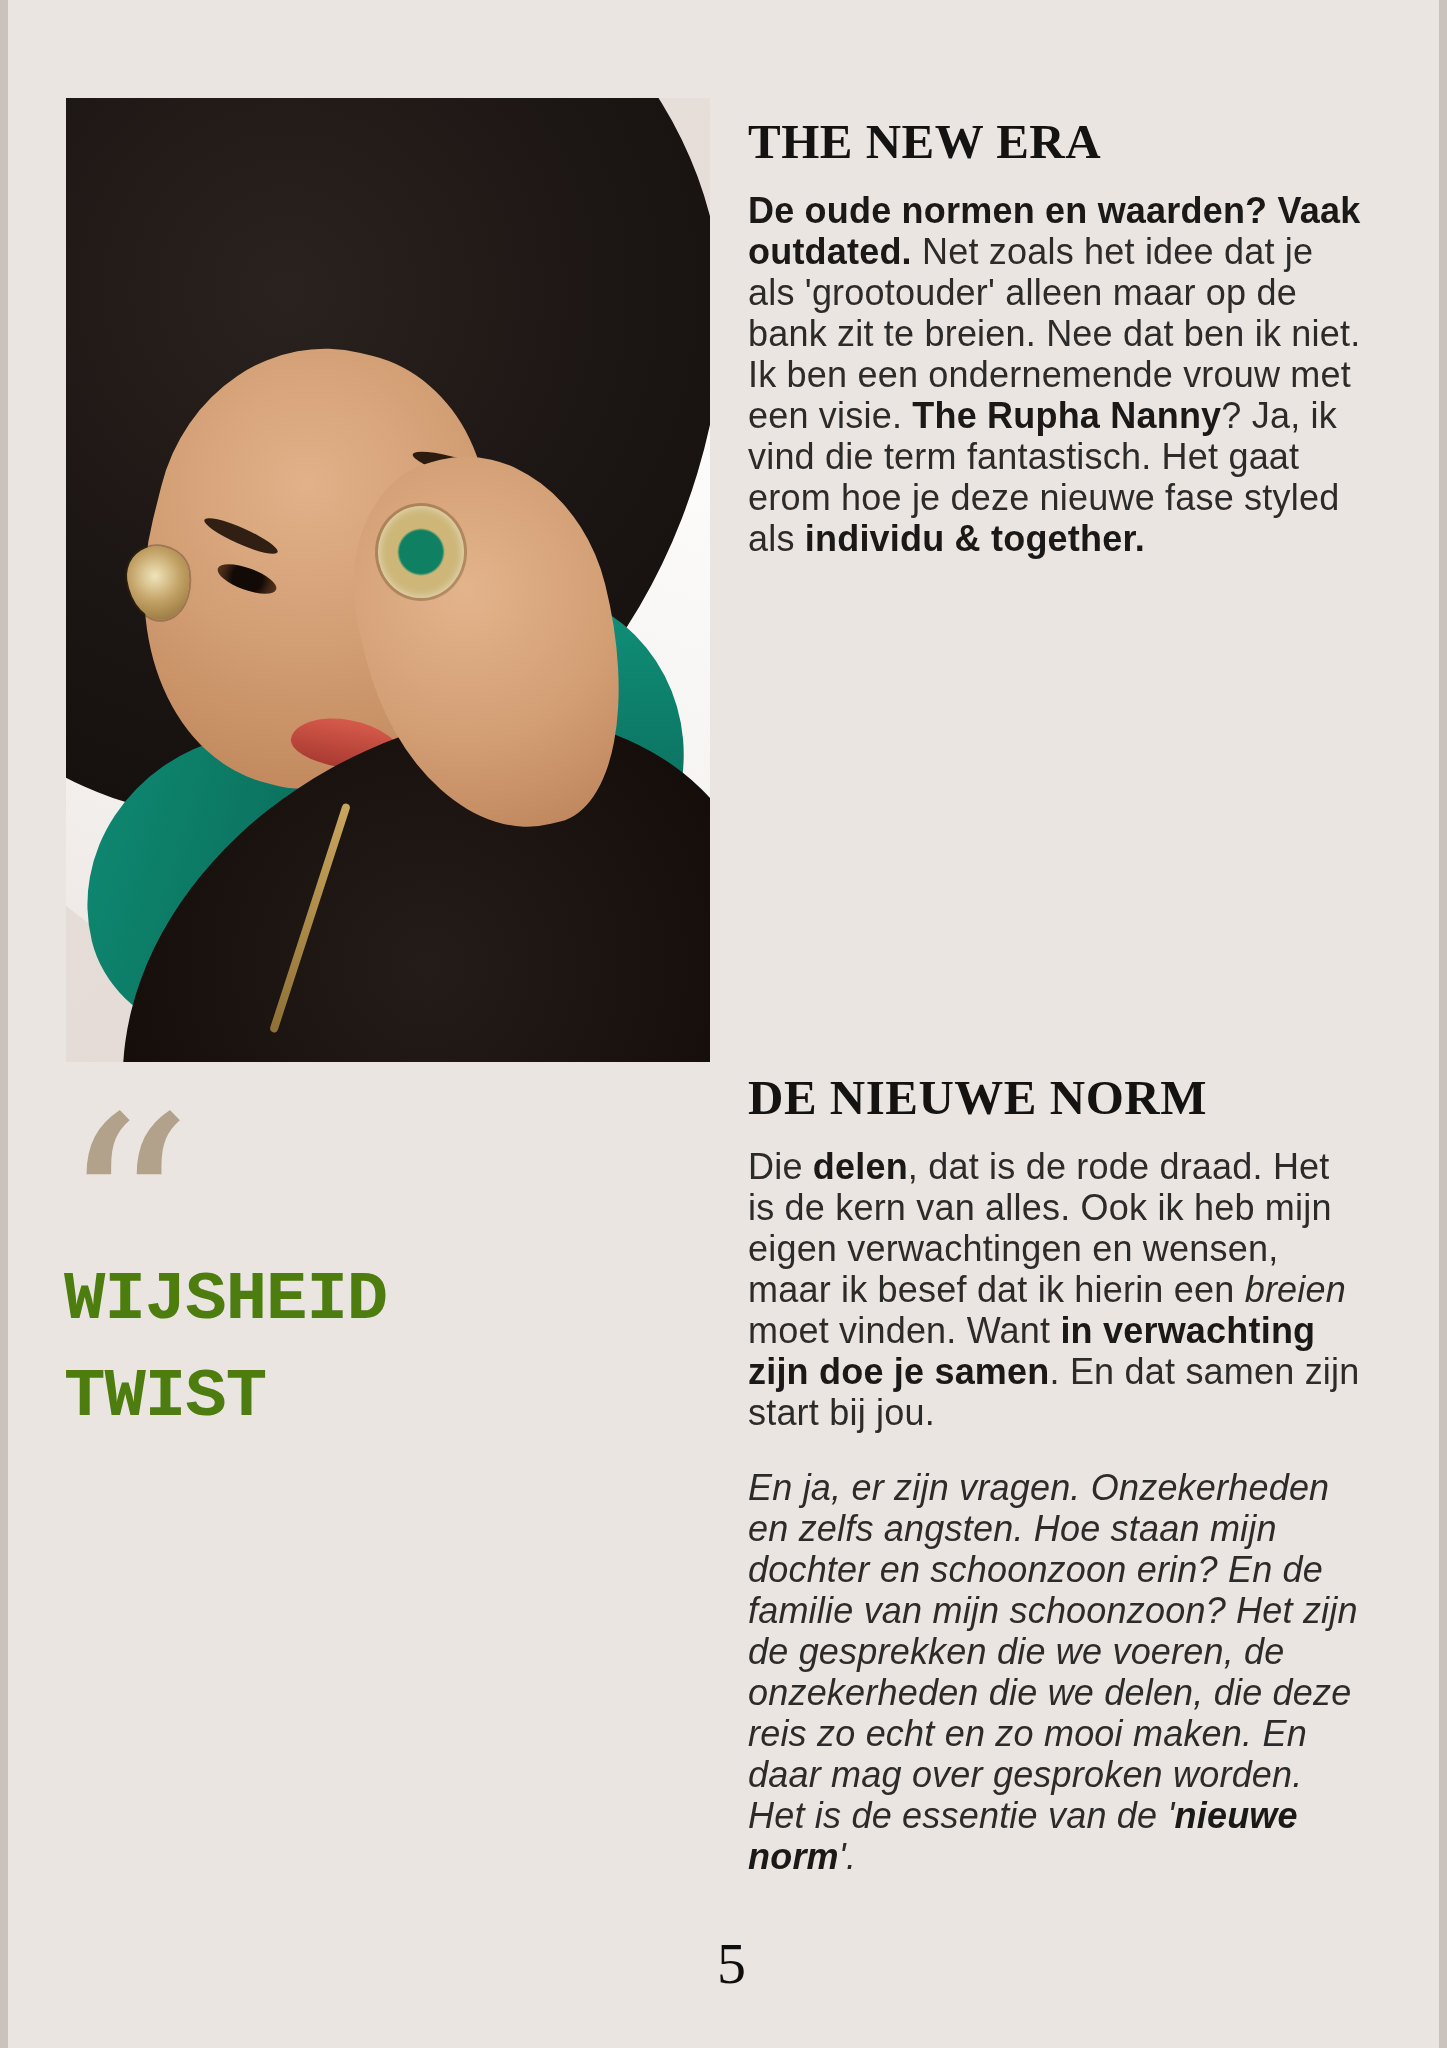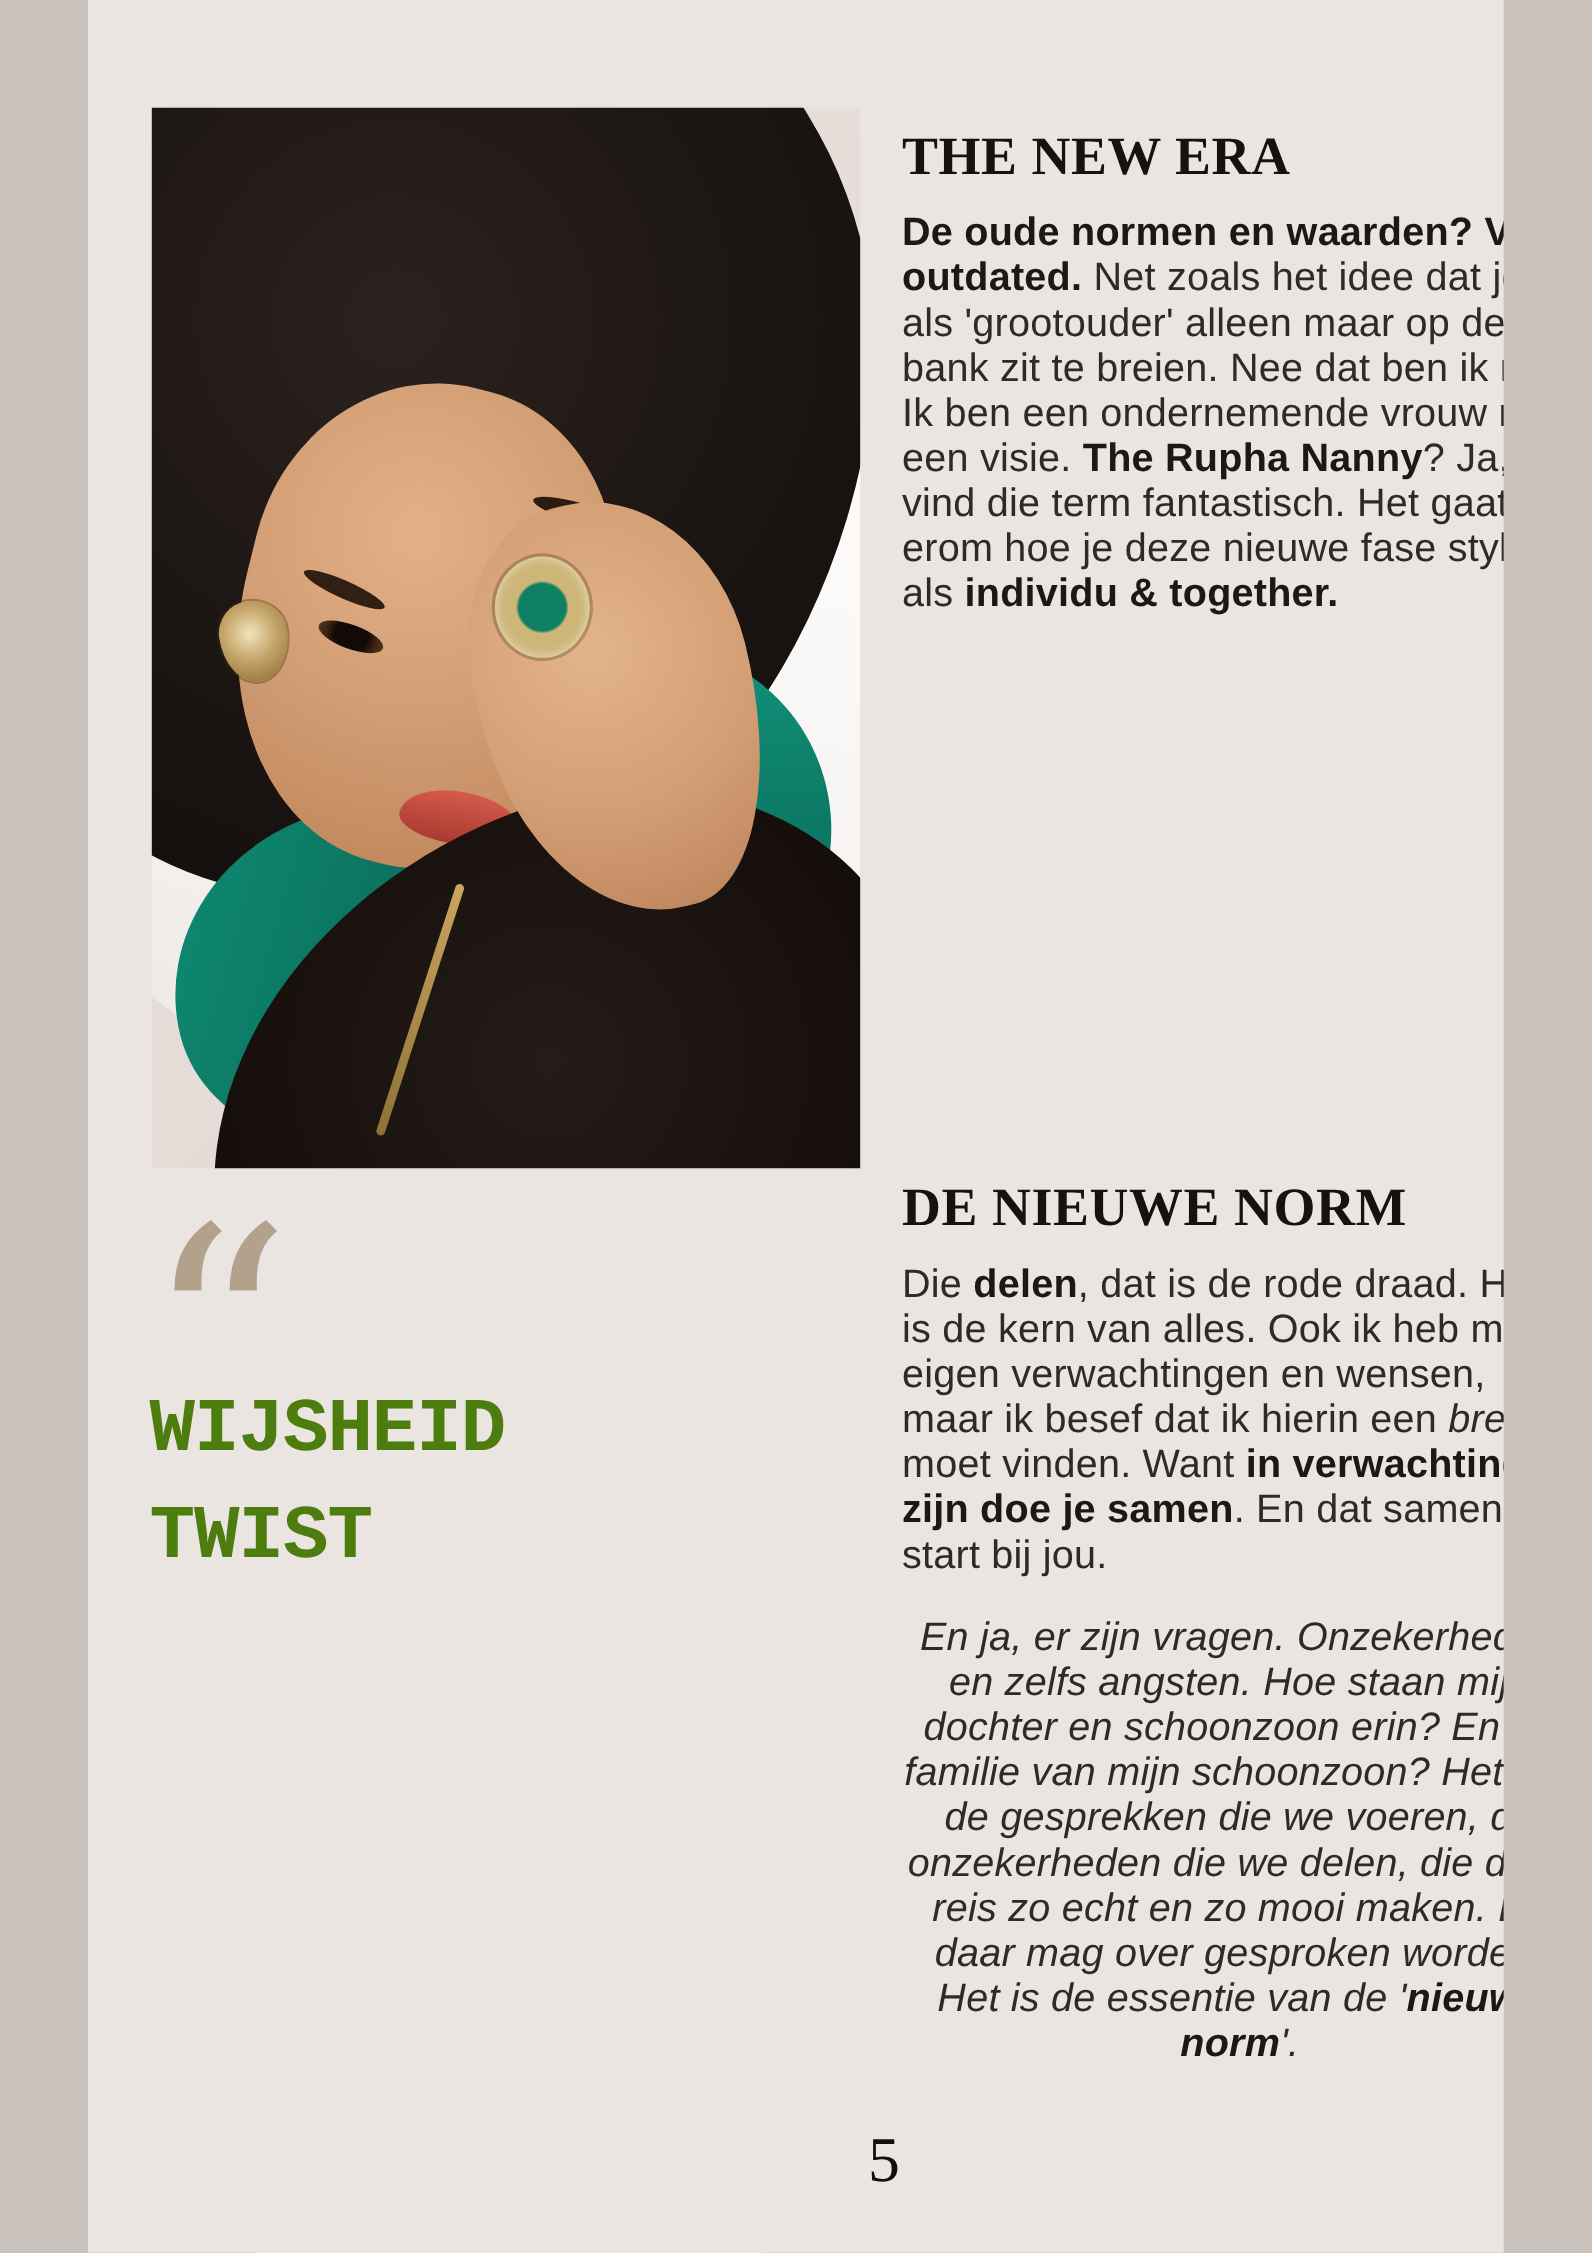--- a/index.html
+++ b/index.html
@@ -1,18 +1,18 @@
 <!DOCTYPE html>
 <html><head>
 <meta charset="utf-8">
 <style>
   html,body{margin:0;padding:0;background:#c9c2bd;}
   .page{
     position:relative;
-    width:1287px;height:2048px;
+    width:1431px;height:2048px;
     background:#ebe5e1;
     overflow:hidden;
     font-family:"Liberation Sans", sans-serif;
     margin:0 auto;
   }
 
   
   .photo{
     position:absolute;left:58px;top:98px;width:644px;height:964px;
     margin:0;background:#e7dfda;overflow:hidden;
@@ -46,21 +46,21 @@
     font-size:49px;line-height:52px;
     letter-spacing:.5px;
     color:#141312;
   }
   .col p{
     margin:0;
     font-size:36px;line-height:41px;
     color:#2d2b2a;
     letter-spacing:.2px;
   }
-  .col p + p{margin-top:34px;text-align:center;}
+  .col p + p{margin-top:34px;}
   .b{font-weight:700;color:#1b1918;}
   .i{font-style:italic;}
 
   
   .quote-mark{
     position:absolute;left:52px;top:1083px;
     font-family:"DejaVu Serif", serif;
     font-size:260px;line-height:260px;
     color:#b2a28b;
     user-select:none;

